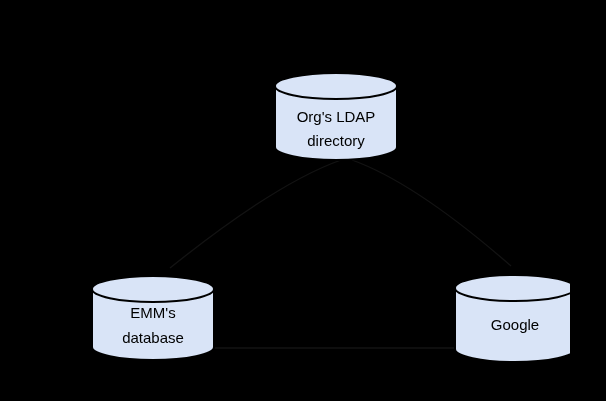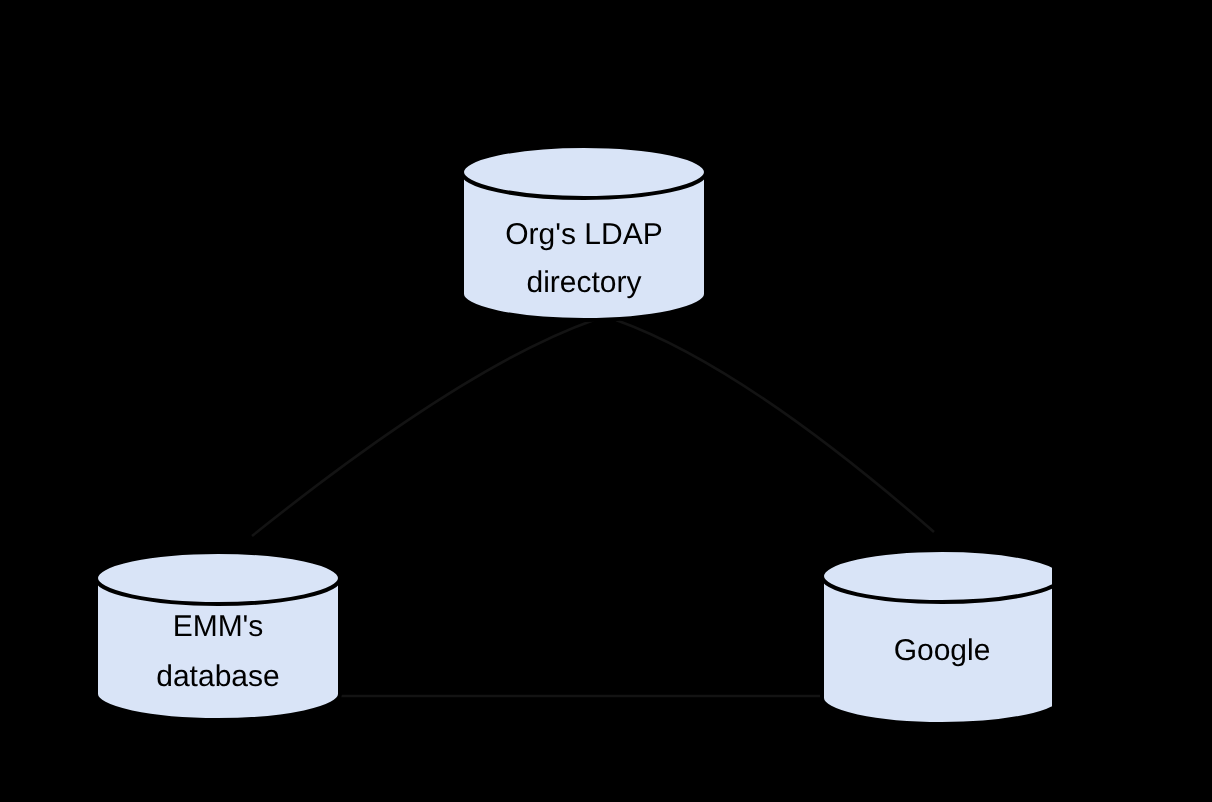--- a/index.html
+++ b/index.html
@@ -6,20 +6,21 @@
     margin: 0;
     padding: 0;
     background: #000000;
   }
   .stage {
     position: relative;
     width: 526px;
     height: 401px;
     overflow: hidden;
     background: #000000;
+    padding-left: 44px;
   }
   .cyl {
     stroke: #000000;
     stroke-width: 2;
   }
   .connector {
     fill: none;
     stroke-width: 1.3;
     opacity: 0.9;
   }

